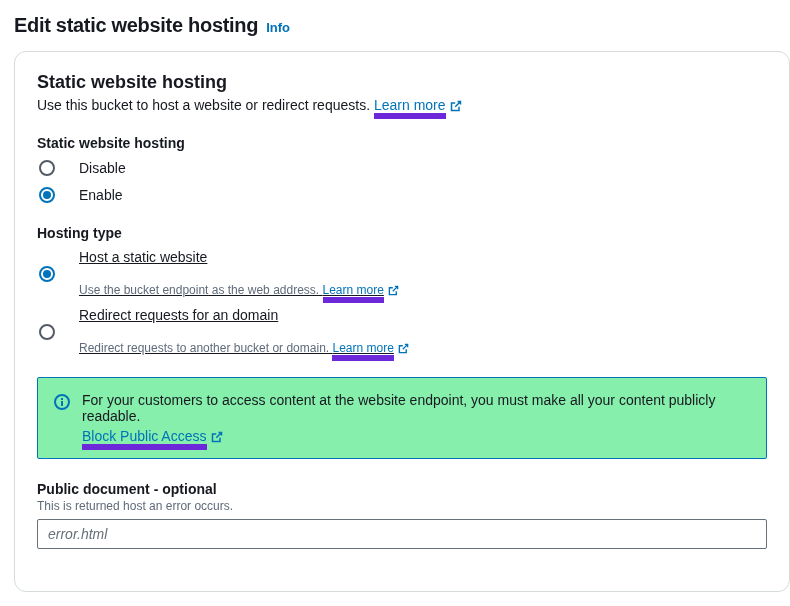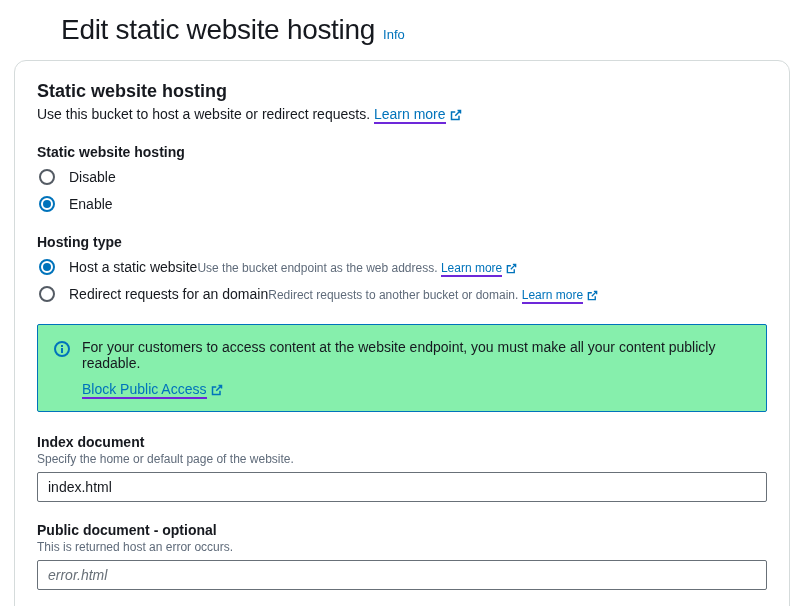--- a/index.html
+++ b/index.html
@@ -5,73 +5,73 @@
     * { box-sizing: border-box; margin: 0; padding: 0; }
     body {
       font-family: "Amazon Ember", "Helvetica Neue", Arial, sans-serif;
       background: #fff;
       color: #16191f;
       font-size: 14px;
       padding: 14px 0 0 14px;
       width: 790px;
     }
     .page-header { display: flex; align-items: baseline; gap: 8px; margin-bottom: 14px; }
-    .page-title { font-size: 28px; font-weight: 400; letter-spacing: -0.3px; margin-left: 47px; }
-    .info-link { color: #0073bb; font-size: 13px; font-weight: 400; cursor: pointer; }
+    .page-title { font-size: 20px; font-weight: 700; letter-spacing: -0.3px; }
+    .info-link { color: #0073bb; font-size: 13px; font-weight: 700; cursor: pointer; }
     .panel {
       border: 1px solid #d5dbdb;
       border-radius: 12px;
       padding: 20px 22px 22px 22px;
       width: 100%;
     }
     .panel-title { font-size: 18px; font-weight: 700; margin-bottom: 4px; }
     .panel-desc { font-size: 14px; color: #16191f; margin-bottom: 22px; }
-    .link { color: #0073bb; text-decoration: none; border-bottom: 2px solid #6d28d9; cursor: pointer; }
+    .link { color: #0073bb; text-decoration: none; border-bottom: 6px solid #6d28d9; cursor: pointer; }
     .ext-icon {
       display: inline-flex;
       align-items: center;
       margin-left: 4px;
       vertical-align: -2px;
     }
     .group-label { font-size: 14px; font-weight: 700; margin-bottom: 8px; }
     .group { margin-bottom: 22px; }
-    .radio-row { display: flex; align-items: center; gap: 14px; margin-bottom: 10px; padding-left: 2px; }
+    .radio-row { display: flex; align-items: center; gap: 24px; margin-bottom: 10px; padding-left: 2px; }
     .radio {
       width: 16px; height: 16px; border-radius: 50%;
       border: 2px solid #545b64; background: #fff;
       flex-shrink: 0; margin-top: 1px; position: relative;
     }
     .radio.selected { border-color: #0073bb; }
     .radio.selected::after {
       content: ""; position: absolute; top: 2px; left: 2px;
       width: 8px; height: 8px; border-radius: 50%; background: #0073bb;
     }
     .radio-label { font-size: 14px; color: #16191f; }
-    .radio-col { display: flex; flex-direction: row; }
-    .radio-sub { font-size: 12px; color: #5f6b7a; margin-top: 2px; }
+    .radio-col { display: flex; flex-direction: column; text-decoration: underline; }
+    .radio-sub { font-size: 12px; color: #5f6b7a; margin-top: 18px; }
     .radio-sub .link { font-size: 12px; }
     .alert {
       background: #86efac;
       border: 1px solid #0073bb;
       border-left: 1px solid #0073bb;
       border-radius: 2px;
       display: flex;
       gap: 12px;
       padding: 14px 16px;
       margin-bottom: 22px;
       margin-top: 2px;
     }
     .alert-icon {
       flex-shrink: 0;
       width: 16px; height: 16px;
       display: flex; align-items: center; justify-content: center;
       margin-top: 2px;
     }
     .alert-body { font-size: 14px; color: #16191f; }
-    .alert-body .link-row { margin-top: 10px; }
+    .alert-body .link-row { margin-top: 4px; }
     .field-label { font-size: 14px; font-weight: 700; margin-bottom: 2px; }
     .optional { font-weight: 700; }
     .field-sub { font-size: 12px; color: #5f6b7a; margin-bottom: 6px; }
     .text-input {
       width: 100%;
       border: 1px solid #687078;
       border-radius: 2px;
       padding: 6px 10px;
       font-size: 14px;
       font-family: inherit;
@@ -153,25 +153,20 @@
       <div class="link-row">
         <a class="link">Block Public Access</a><span class="ext-icon">
             <svg width="12" height="12" viewBox="0 0 16 16">
               <path fill="none" stroke="#0073bb" stroke-width="2" d="M10 2h4v4M14 2L7 9M12 9v5H2V4h5"></path>
             </svg>
           </span>
       </div>
     </div>
   </div>
 
-  <div class="field">
-    <div class="field-label">Index document</div>
-    <div class="field-sub">Specify the home or default page of the website.</div>
-    <input class="text-input" type="text" value="index.html" style="">
-  </div>
 
   <div class="field">
     <div class="field-label">
       <span>Public document</span><span class="optional"> - optional</span>
     </div>
     <div class="field-sub">This is returned host an error occurs.</div>
     <input class="text-input" type="text" placeholder="error.html" style="">
   </div>
 
 </div>

